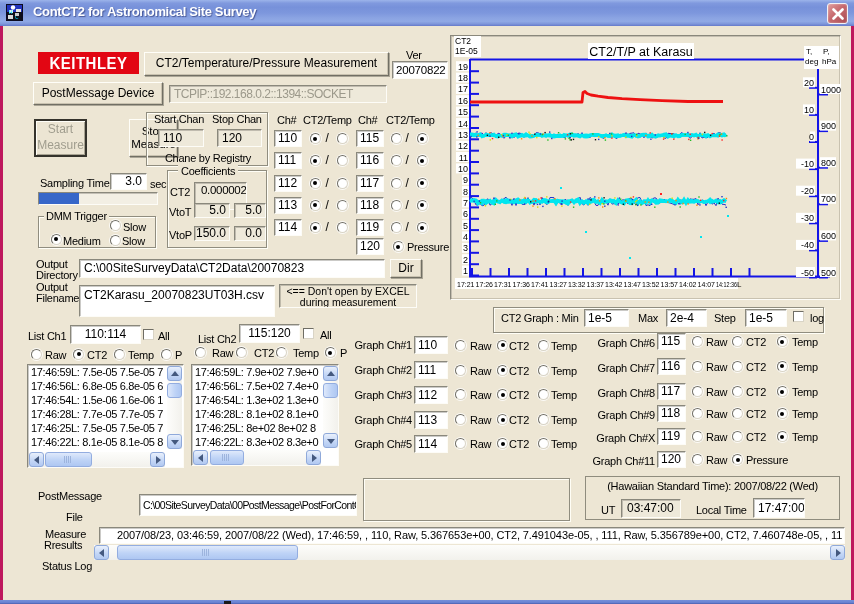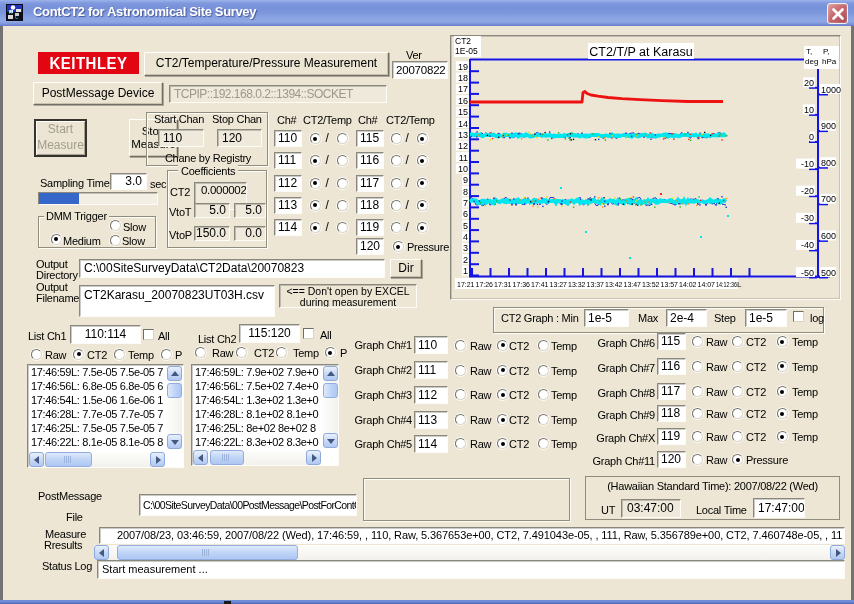--- a/index.html
+++ b/index.html
@@ -1,16 +1,16 @@
 <!DOCTYPE html>
 <html><head><meta charset="utf-8"><style>
 *{margin:0;padding:0;box-sizing:border-box}
 html,body{width:854px;height:604px;overflow:hidden}
 body{font-family:"Liberation Sans",sans-serif;}
-#win{position:relative;width:854px;height:604px;background:#737373;overflow:hidden}
+#win{position:relative;width:854px;height:604px;background:#be185d;overflow:hidden}
 #tbar{position:absolute;left:0;top:0;width:854px;height:26px;
  background:linear-gradient(180deg,#9cb4ea 0%,#8099de 12%,#7791da 28%,#7d97dd 50%,#8aa3e2 68%,#90a9e5 82%,#7e96da 92%,#6579c9 100%);}
 #cli{position:absolute;left:3px;top:26px;width:848px;height:574px;background:#ede6d4}
 #bbord{position:absolute;left:0px;top:600px;width:854px;height:4px;background:linear-gradient(180deg,#7590da 0,#6a84d4 60%,#4a5fae 100%)}
 .t{position:absolute;white-space:nowrap;line-height:1.15;letter-spacing:-0.25px}
 .fld{position:absolute;border-top:1px solid #8a887c;border-left:1px solid #8a887c;border-bottom:1px solid #fdfcf7;border-right:1px solid #fdfcf7;box-shadow:inset 1px 1px 0 rgba(105,103,95,.35);white-space:nowrap;overflow:hidden}
 .btn{position:absolute;background:#ece5d3;border-top:1px solid #fffef8;border-left:1px solid #fffef8;border-bottom:1px solid #716f64;border-right:1px solid #716f64;box-shadow:1px 1px 0 rgba(90,88,78,.45),inset -1px -1px 0 #c9c2b0;display:flex;align-items:center;justify-content:center;text-align:center;line-height:1.1}
 .grp{position:absolute;border:1px solid #908d7f;box-shadow:inset 1px 1px 0 #fffef6,1px 1px 0 #fffef6}
 .rad{position:absolute;width:11px;height:11px;border-radius:50%;background:#fff;border:1px solid;border-color:#6f6d64 #d9d4c6 #d9d4c6 #6f6d64;box-shadow:0 0 0 1px rgba(255,255,255,.8)}
 .rad.s::after{content:"";position:absolute;left:2.5px;top:2.5px;width:4px;height:4px;background:#000;border-radius:50%}
@@ -348,21 +348,20 @@
           <i></i>
           <i></i>
           <i></i>
         </span>
       </div>
       <div class="sbb" style="left:736px;top:0;width:15px;height:15px">
         <i class="ar arr"></i>
       </div>
     </div>
     <div class="t" style="left:42px;top:560px;font-size:11px;color:#000;">Status Log</div>
-    <div class="fld" style="left:97px;top:560px;width:748px;height:19px;background:#fff;font-size:11px;color:#000;text-align:left;padding-left:4px;line-height:17px;line-height:17px;">Start measurement ...</div>
     <div style="position:absolute;left:450px;top:35px;width:391px;height:265px;background:#ede6d4;border:1px solid;border-color:#8a887c #fdfcf7 #fdfcf7 #8a887c;box-shadow:inset 1px 1px 0 rgba(105,103,95,.3), inset -1px -1px 0 #c9c2b0"></div>
     <svg style="position:absolute;left:450px;top:35px" width="391" height="265" viewBox="0 0 391 265" font-family="Liberation Sans, sans-serif">
       <line x1="20" y1="24.5" x2="368" y2="24.5" stroke="#1414e6" stroke-width="2"></line>
       <line x1="20" y1="24" x2="20" y2="242" stroke="#1414e6" stroke-width="2"></line>
       <line x1="19" y1="241.5" x2="380" y2="241.5" stroke="#1414e6" stroke-width="2"></line>
       <line x1="368" y1="23" x2="368" y2="243" stroke="#1414e6" stroke-width="2"></line>
       <line x1="21" y1="240.5" x2="29" y2="240.5" stroke="#1414e6" stroke-width="2"></line>
       <rect x="12" y="230.5" width="7" height="10" fill="#fff"></rect>
       <text x="18" y="239.0" font-size="9" text-anchor="end">1</text>
       <line x1="21" y1="229.2" x2="29" y2="229.2" stroke="#1414e6" stroke-width="2"></line>

